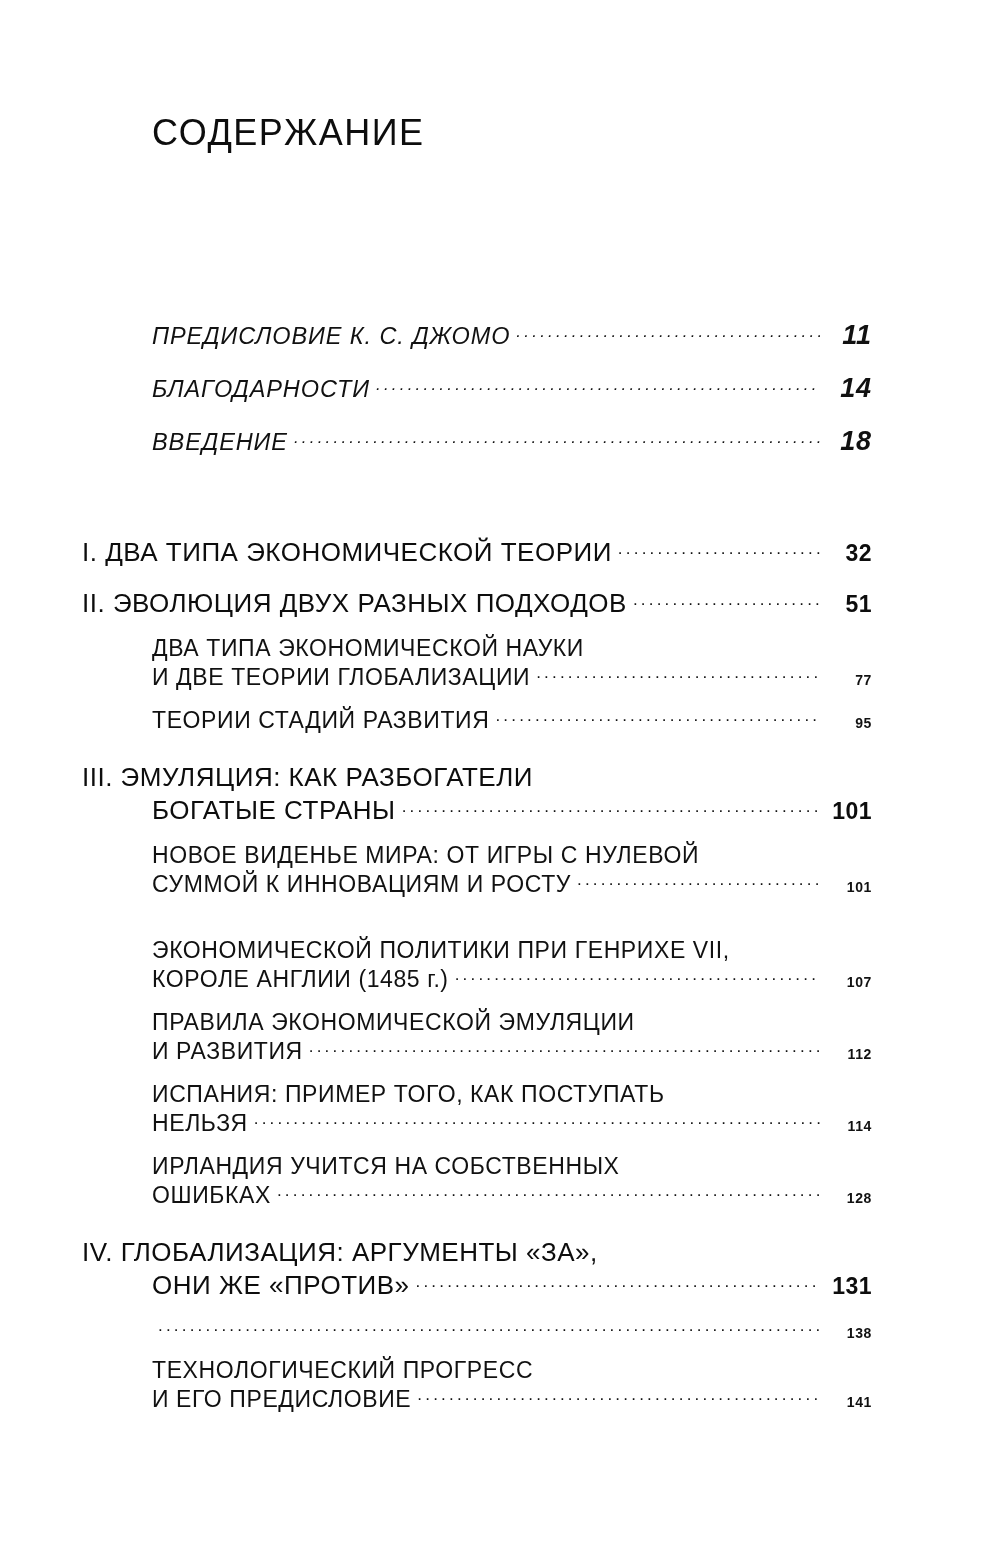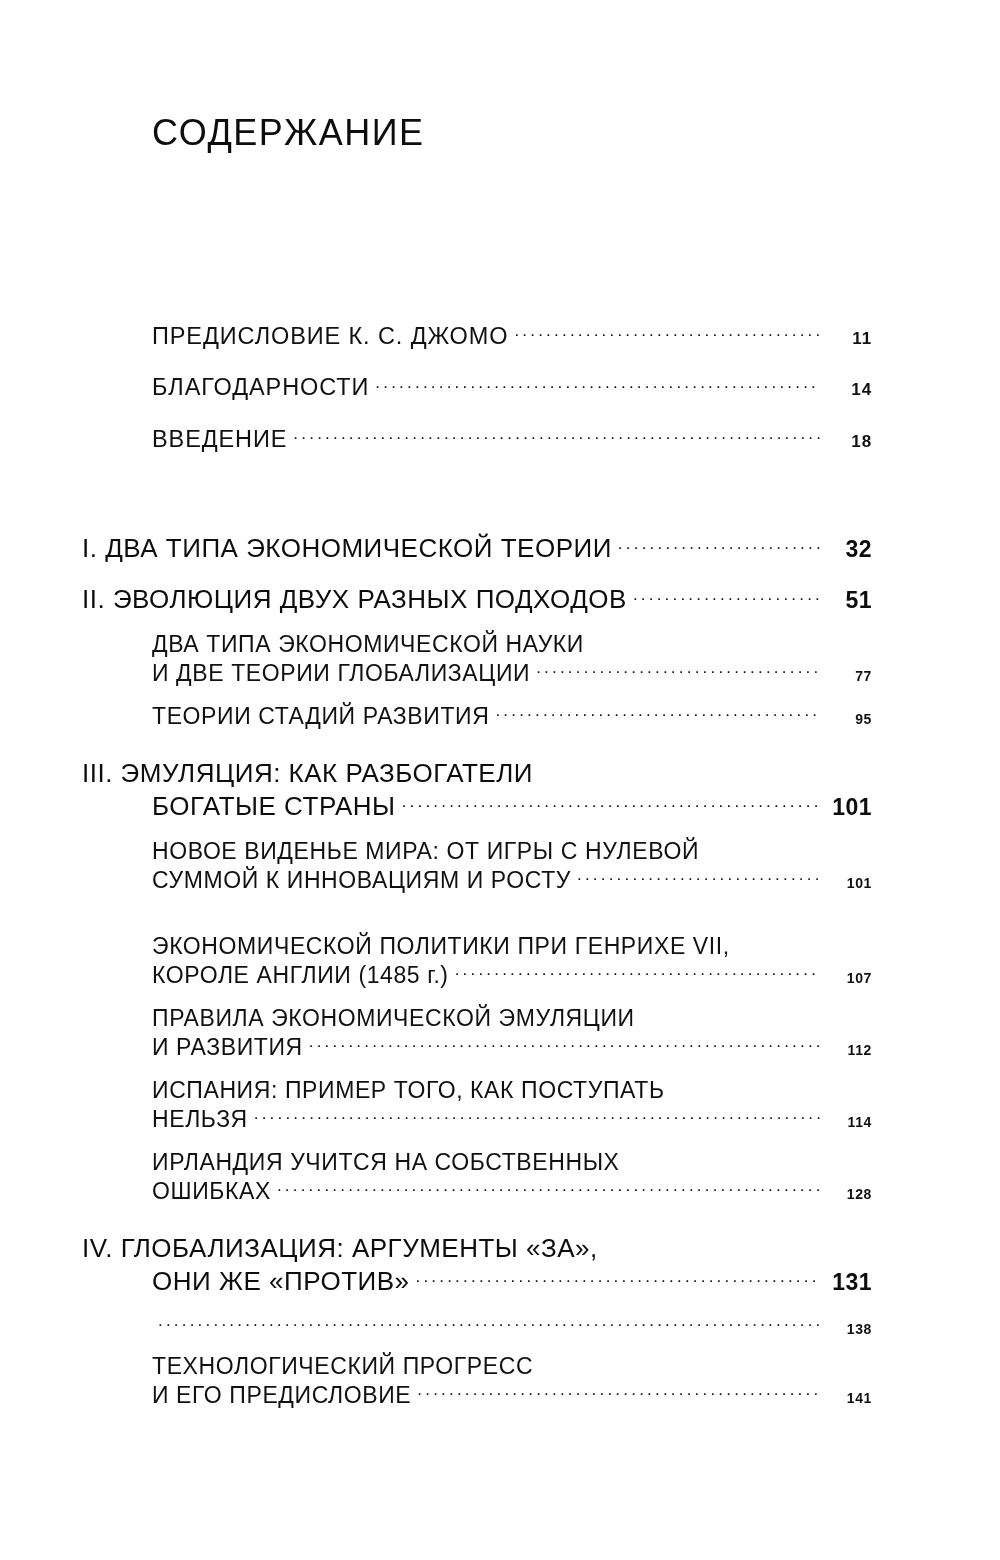--- a/index.html
+++ b/index.html
@@ -78,28 +78,29 @@
     text-align: right;
     font-weight: 700;
     min-width: 46px;
   }
   .line.no-leader .leader::before { content: ""; }
 
   
   .front {
     margin-left: 70px;
     width: 720px;
+    font-style: italic;
   }
   .front .line {
     font-size: 23.5px;
     letter-spacing: 0.9px;
     margin-bottom: 22px;
     color: #111;
   }
-  .front .line .pg { font-size: 17px; }
+  .front .line .pg { font-size: 27px; }
 
   
   .chapter .line {
     font-size: 26px;
     letter-spacing: 0.5px;
     color: #0d0d0d;
   }
   .chapter .line .pg { font-size: 23px; }
   .chapter { margin-top: 26px; }
   .chapter.tight { margin-top: 18px; }

